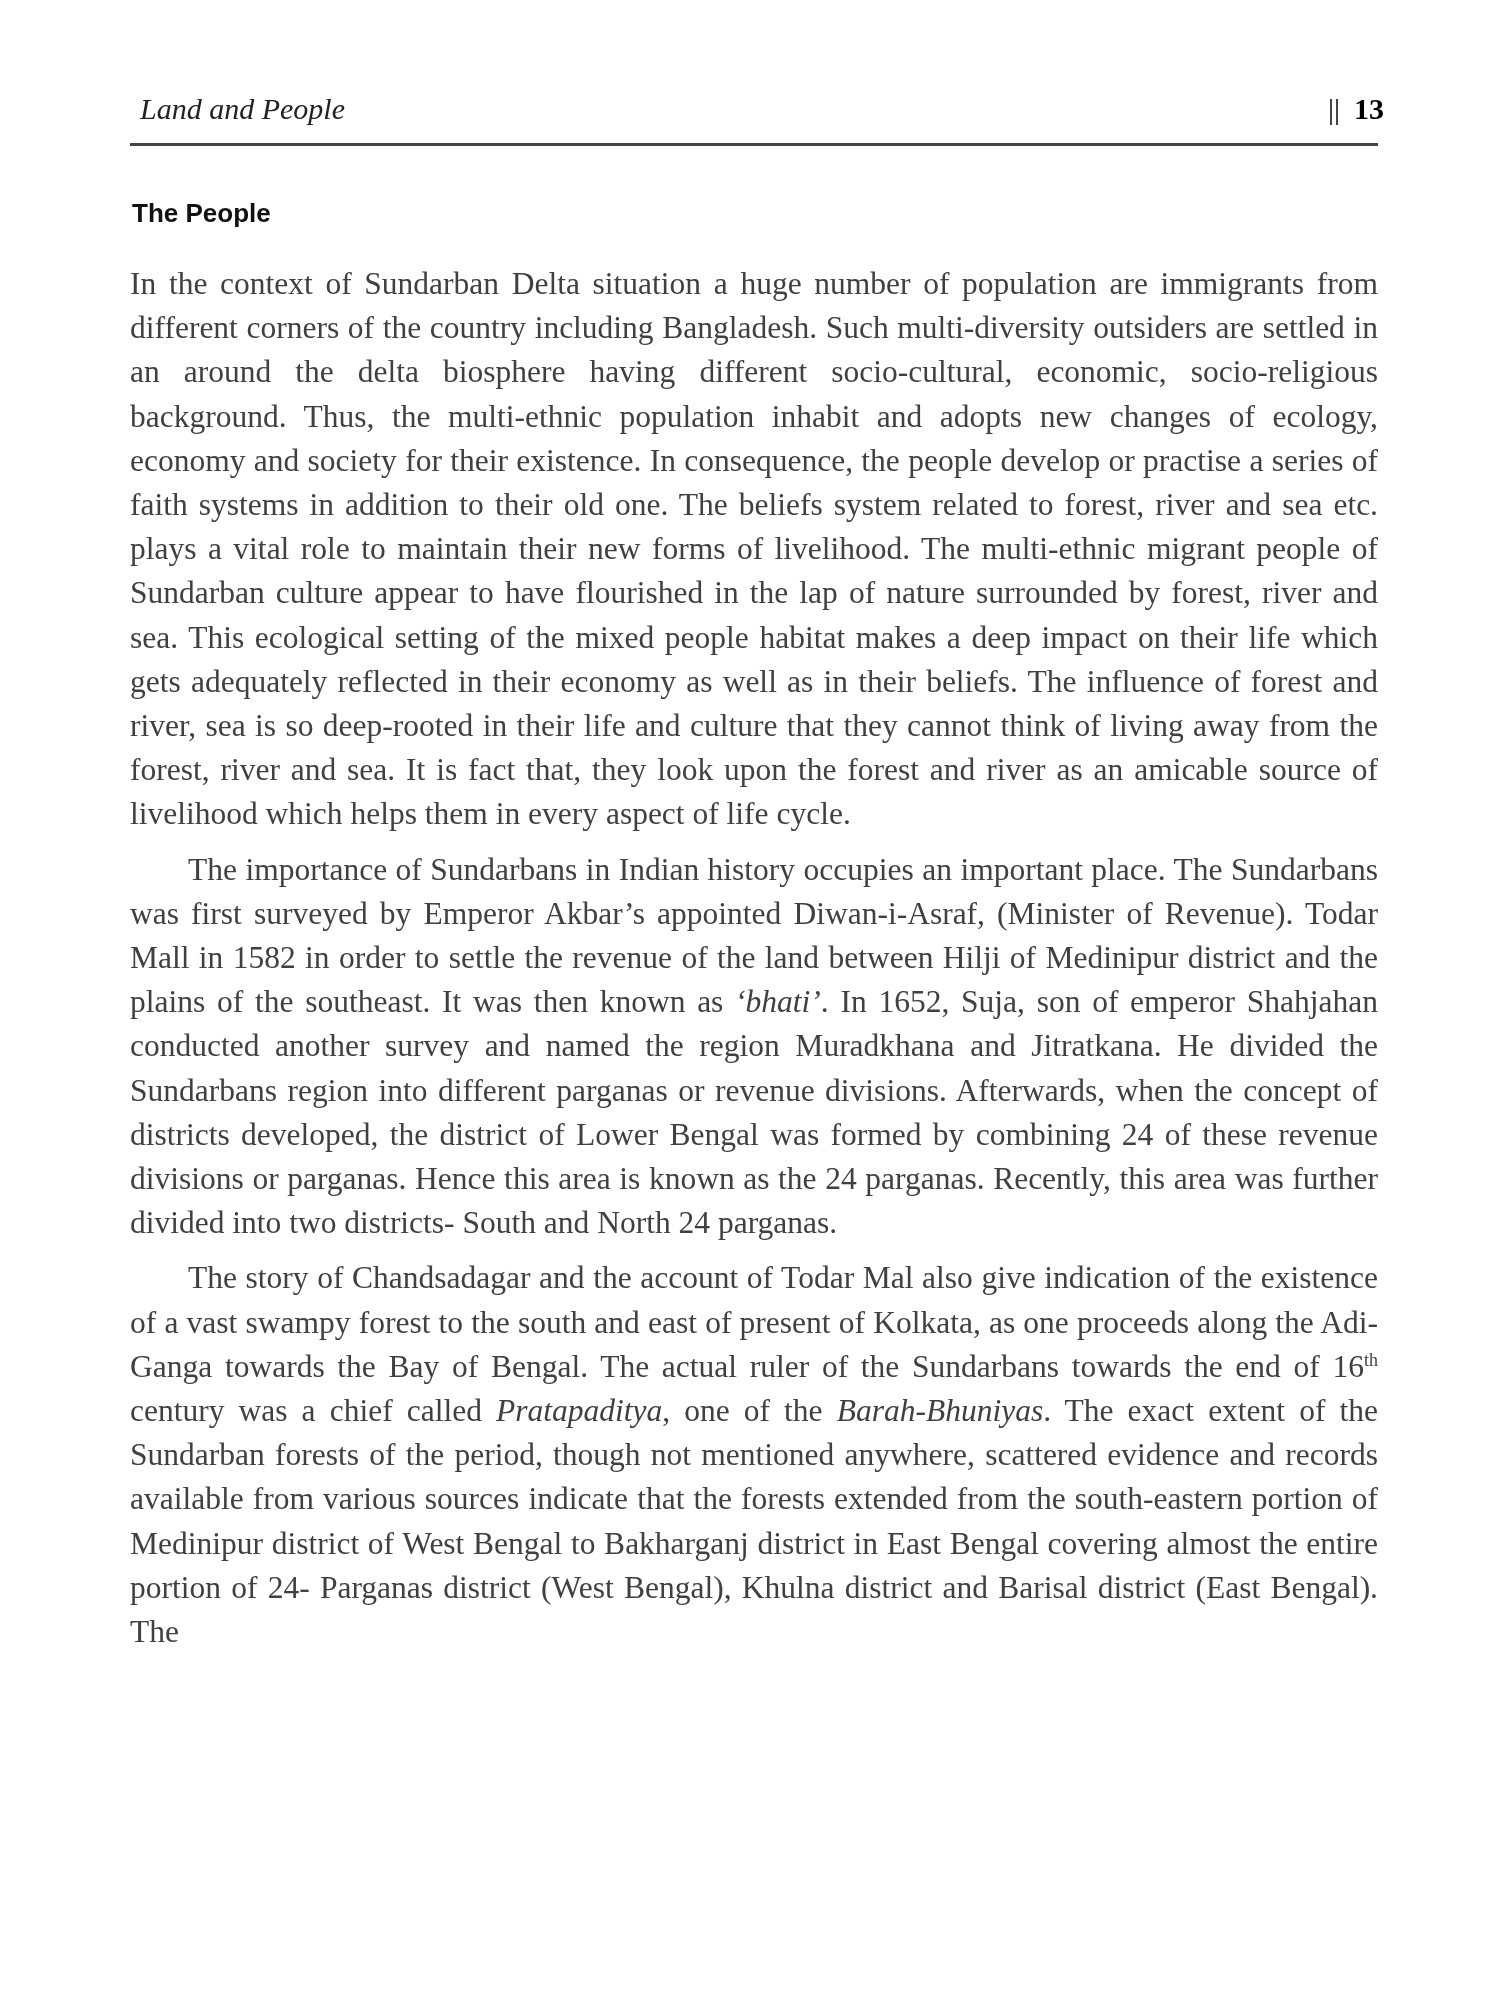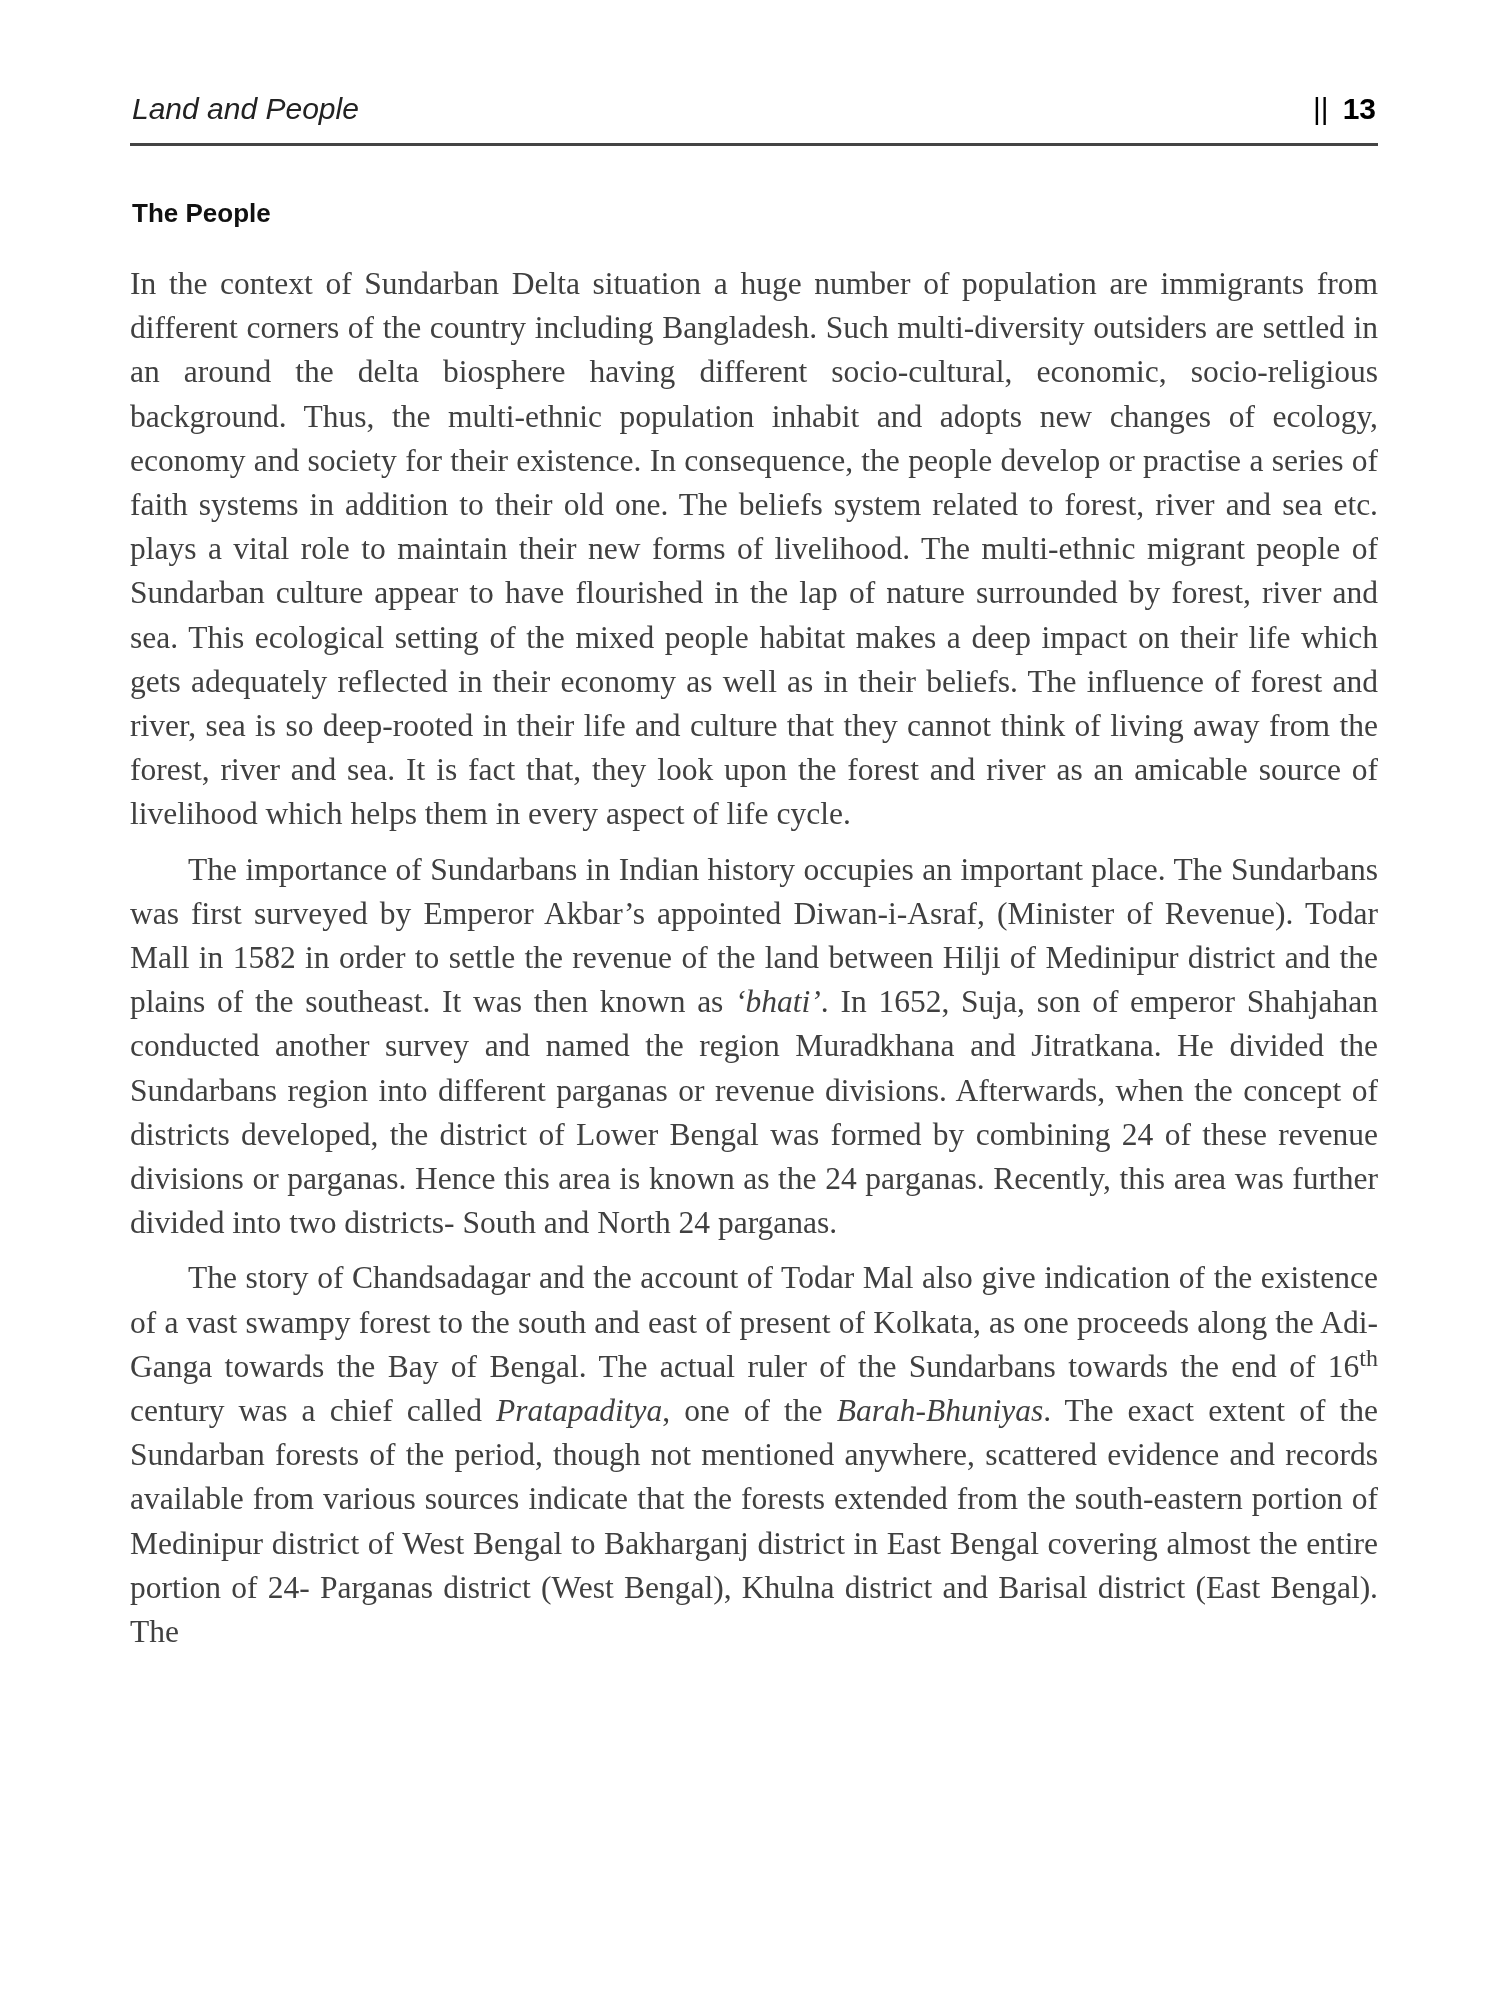--- a/index.html
+++ b/index.html
@@ -1,31 +1,31 @@
 <!DOCTYPE html>
 <html><head>
 <meta charset="utf-8">
 <style>
   html, body { margin:0; padding:0; background:#ffffff; }
   body { width:1500px; height:2000px; position:relative; overflow:hidden; color:#1a1a1a; }
   .page { position:absolute; left:130px; top:0; width:1248px; }
-  .running-head { position:absolute; top:92px; left:0; width:1248px; height:40px;
-    font-family:Liberation Sans, sans-serif; font-size:30px; }
+  .running-head { position:absolute; top:92px; left:8px; width:1248px; height:40px;
+    font-family:Liberation Serif, serif; font-size:30px; }
   .running-title { position:absolute; left:2px; top:0; font-style:italic; color:#222; }
   .page-num { position:absolute; right:2px; top:0; font-weight:bold; color:#000000; }
   .page-num .bars { margin-right:14px; font-weight:normal; }
   .rule { position:absolute; top:143px; left:0; width:1248px; height:3px; background:#444; }
   .section-heading { position:absolute; top:198px; left:2px; margin:0;
     font-family:"Liberation Sans", sans-serif; font-weight:bold; font-size:26px; color:#111; }
   .body-text { position:absolute; top:262px; left:0; width:1248px;
     font-family:"Liberation Serif", serif; font-size:31.5px; line-height:44.2px;
     text-align:justify; color:#404040; }
   .body-text p { margin:0; }
   .body-text p + p { text-indent:58px; margin-top:11px; }
-  .body-text sup { font-size:24px; line-height:0; }
+  .body-text sup { font-size:18px; line-height:0; }
 </style>
 </head>
 <body>
 
 <div class="page">
   <div class="running-head">
     <span class="running-title">Land and People</span>
     <span class="page-num"><span class="bars">||</span><span>13</span></span>
   </div>
   <div class="rule"></div>

